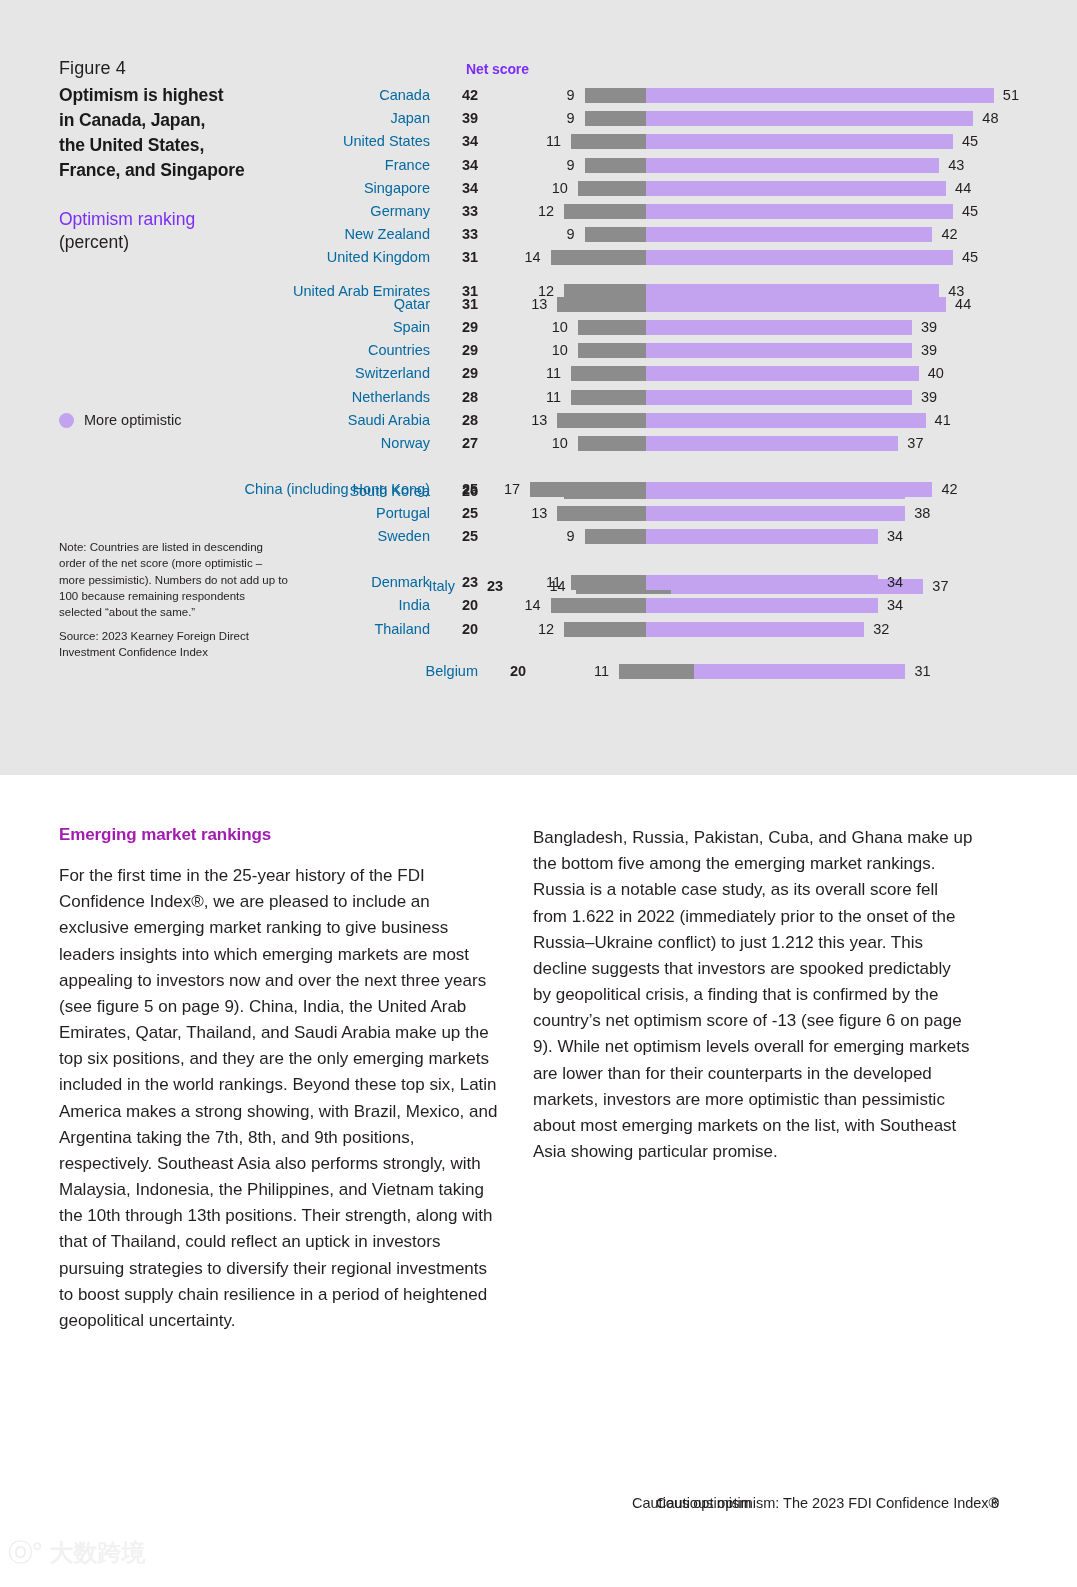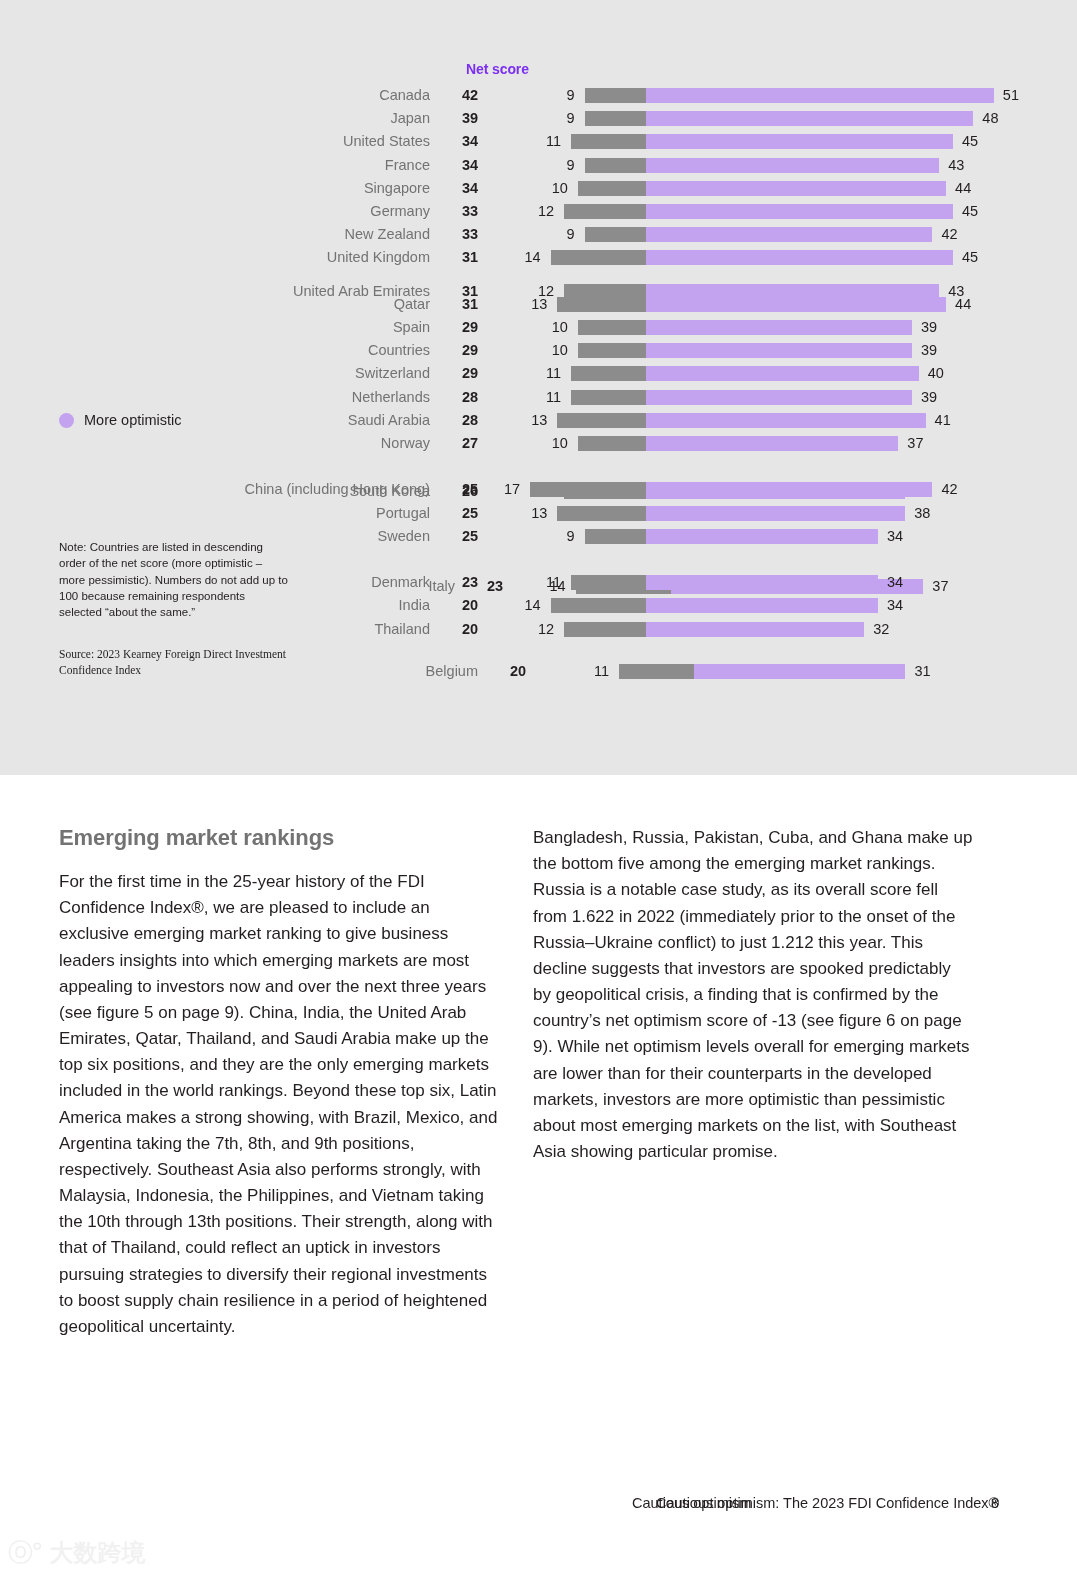--- a/index.html
+++ b/index.html
@@ -90,21 +90,21 @@
     position: absolute;
     left: 59px;
     top: 539px;
     width: 232px;
   }
   .note-para {
     font-size: 11.5px;
     line-height: 1.42;
     color: #231f20;
   }
-  .note-para + .note-para { margin-top: 25px; font-family: Liberation Serif, serif; }
+  .note-para + .note-para { margin-top: 7px; }
 
   
   #chart {
     position: absolute;
     left: 0;
     top: 0;
     width: 1077px;
     height: 775px;
   }
   #net-score-header {
@@ -121,21 +121,21 @@
     left: 0;
     width: 1077px;
     height: 23px;
   }
   .country-label {
     position: absolute;
     left: 180px;
     width: 250px;
     text-align: right;
     font-size: 14.5px;
-    color: #737373;
+    color: #0369a1;
     line-height: 23px;
     white-space: nowrap;
   }
   .net-score {
     position: absolute;
     left: 455px;
     width: 30px;
     text-align: center;
     font-size: 14.5px;
     font-weight: bold;
@@ -178,23 +178,23 @@
     width: 1077px;
   }
   .col {
     position: absolute;
     width: 440px;
   }
   #col-left  { left: 59px;  top: 50px; }
   #col-right { left: 533px; top: 50px; }
 
   #section-heading {
-    font-size: 22px;
+    font-size: 17px;
     font-weight: bold;
-    color: #737373;
+    color: #a21caf;
     margin-bottom: 18px;
     letter-spacing: -0.1px;
   }
   .body-para {
     font-size: 17px;
     line-height: 1.54;
     color: #231f20;
   }
   #col-right .body-para { margin-top: 0; }
 
@@ -248,20 +248,33 @@
     font-family: "DejaVu Sans", sans-serif;
     font-weight: bold;
     line-height: 1;
   }
 </style>
 </head>
 <body>
 
 <div id="figure-panel">
 
+  <div id="figure-left">
+    <div id="figure-number">Figure 4</div>
+    <div id="figure-title">
+      <div>Optimism is highest</div>
+      <div>in Canada, Japan,</div>
+      <div>the United States,</div>
+      <div>France, and Singapore</div>
+    </div>
+    <div id="subtitle-block">
+      <div id="subtitle-main">Optimism ranking</div>
+      <div id="subtitle-sub">(percent)</div>
+    </div>
+  </div>
 
   <div id="legend">
     <div class="legend-row">
       <span class="legend-dot opt"></span>
       <span class="legend-label">More optimistic</span>
     </div>
   </div>
 
   <div id="notes">
     <div class="note-para">Note: Countries are listed in descending order of the net score (more optimistic – more pessimistic). Numbers do not add up to 100 because remaining respondents selected “about the same.”</div>

